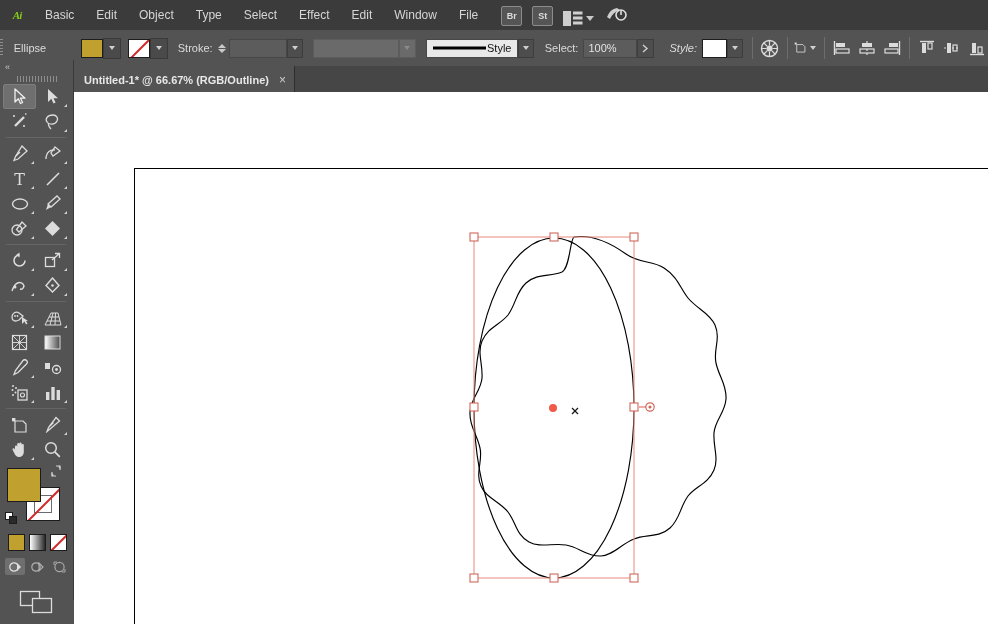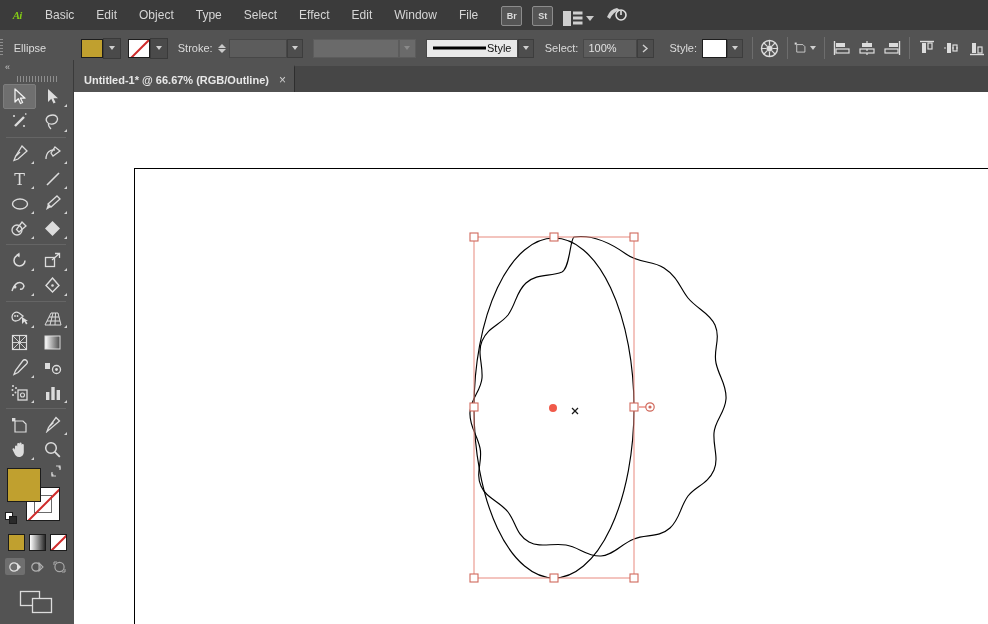--- a/index.html
+++ b/index.html
@@ -215,21 +215,21 @@
       </div>
 
     <div class="cb-label" style="margin-left:11px;">Select:</div>
     <div class="field" style="width:56px;margin-left:5px;">100%</div>
     <div class="drop-btn">
       <svg width="7" height="9" viewBox="0 0 7 9">
           <path d="M1 1 L5 4.5 L1 8" stroke="#cfcfcf" stroke-width="1.4" fill="none"></path>
         </svg>
     </div>
 
-    <div class="cb-label" style="margin-left:16px;">Style:</div>
+    <div class="cb-label" style="margin-left:16px;font-style:italic;">Style:</div>
     <div class="swatch-box" style="background:#fff;margin-left:5px;width:26px;"></div>
     <div class="drop-btn">
         <span class="mini-chev"></span>
       </div>
 
     <div class="sep" style="margin-left:9px;"></div>
 
     <div class="icon-btn" style="margin-left:6px;">
       <svg width="19" height="19" viewBox="0 0 19 19">
         <circle cx="9.5" cy="9.5" r="8" fill="none" stroke="#dcdcdc" stroke-width="1.4"></circle>

